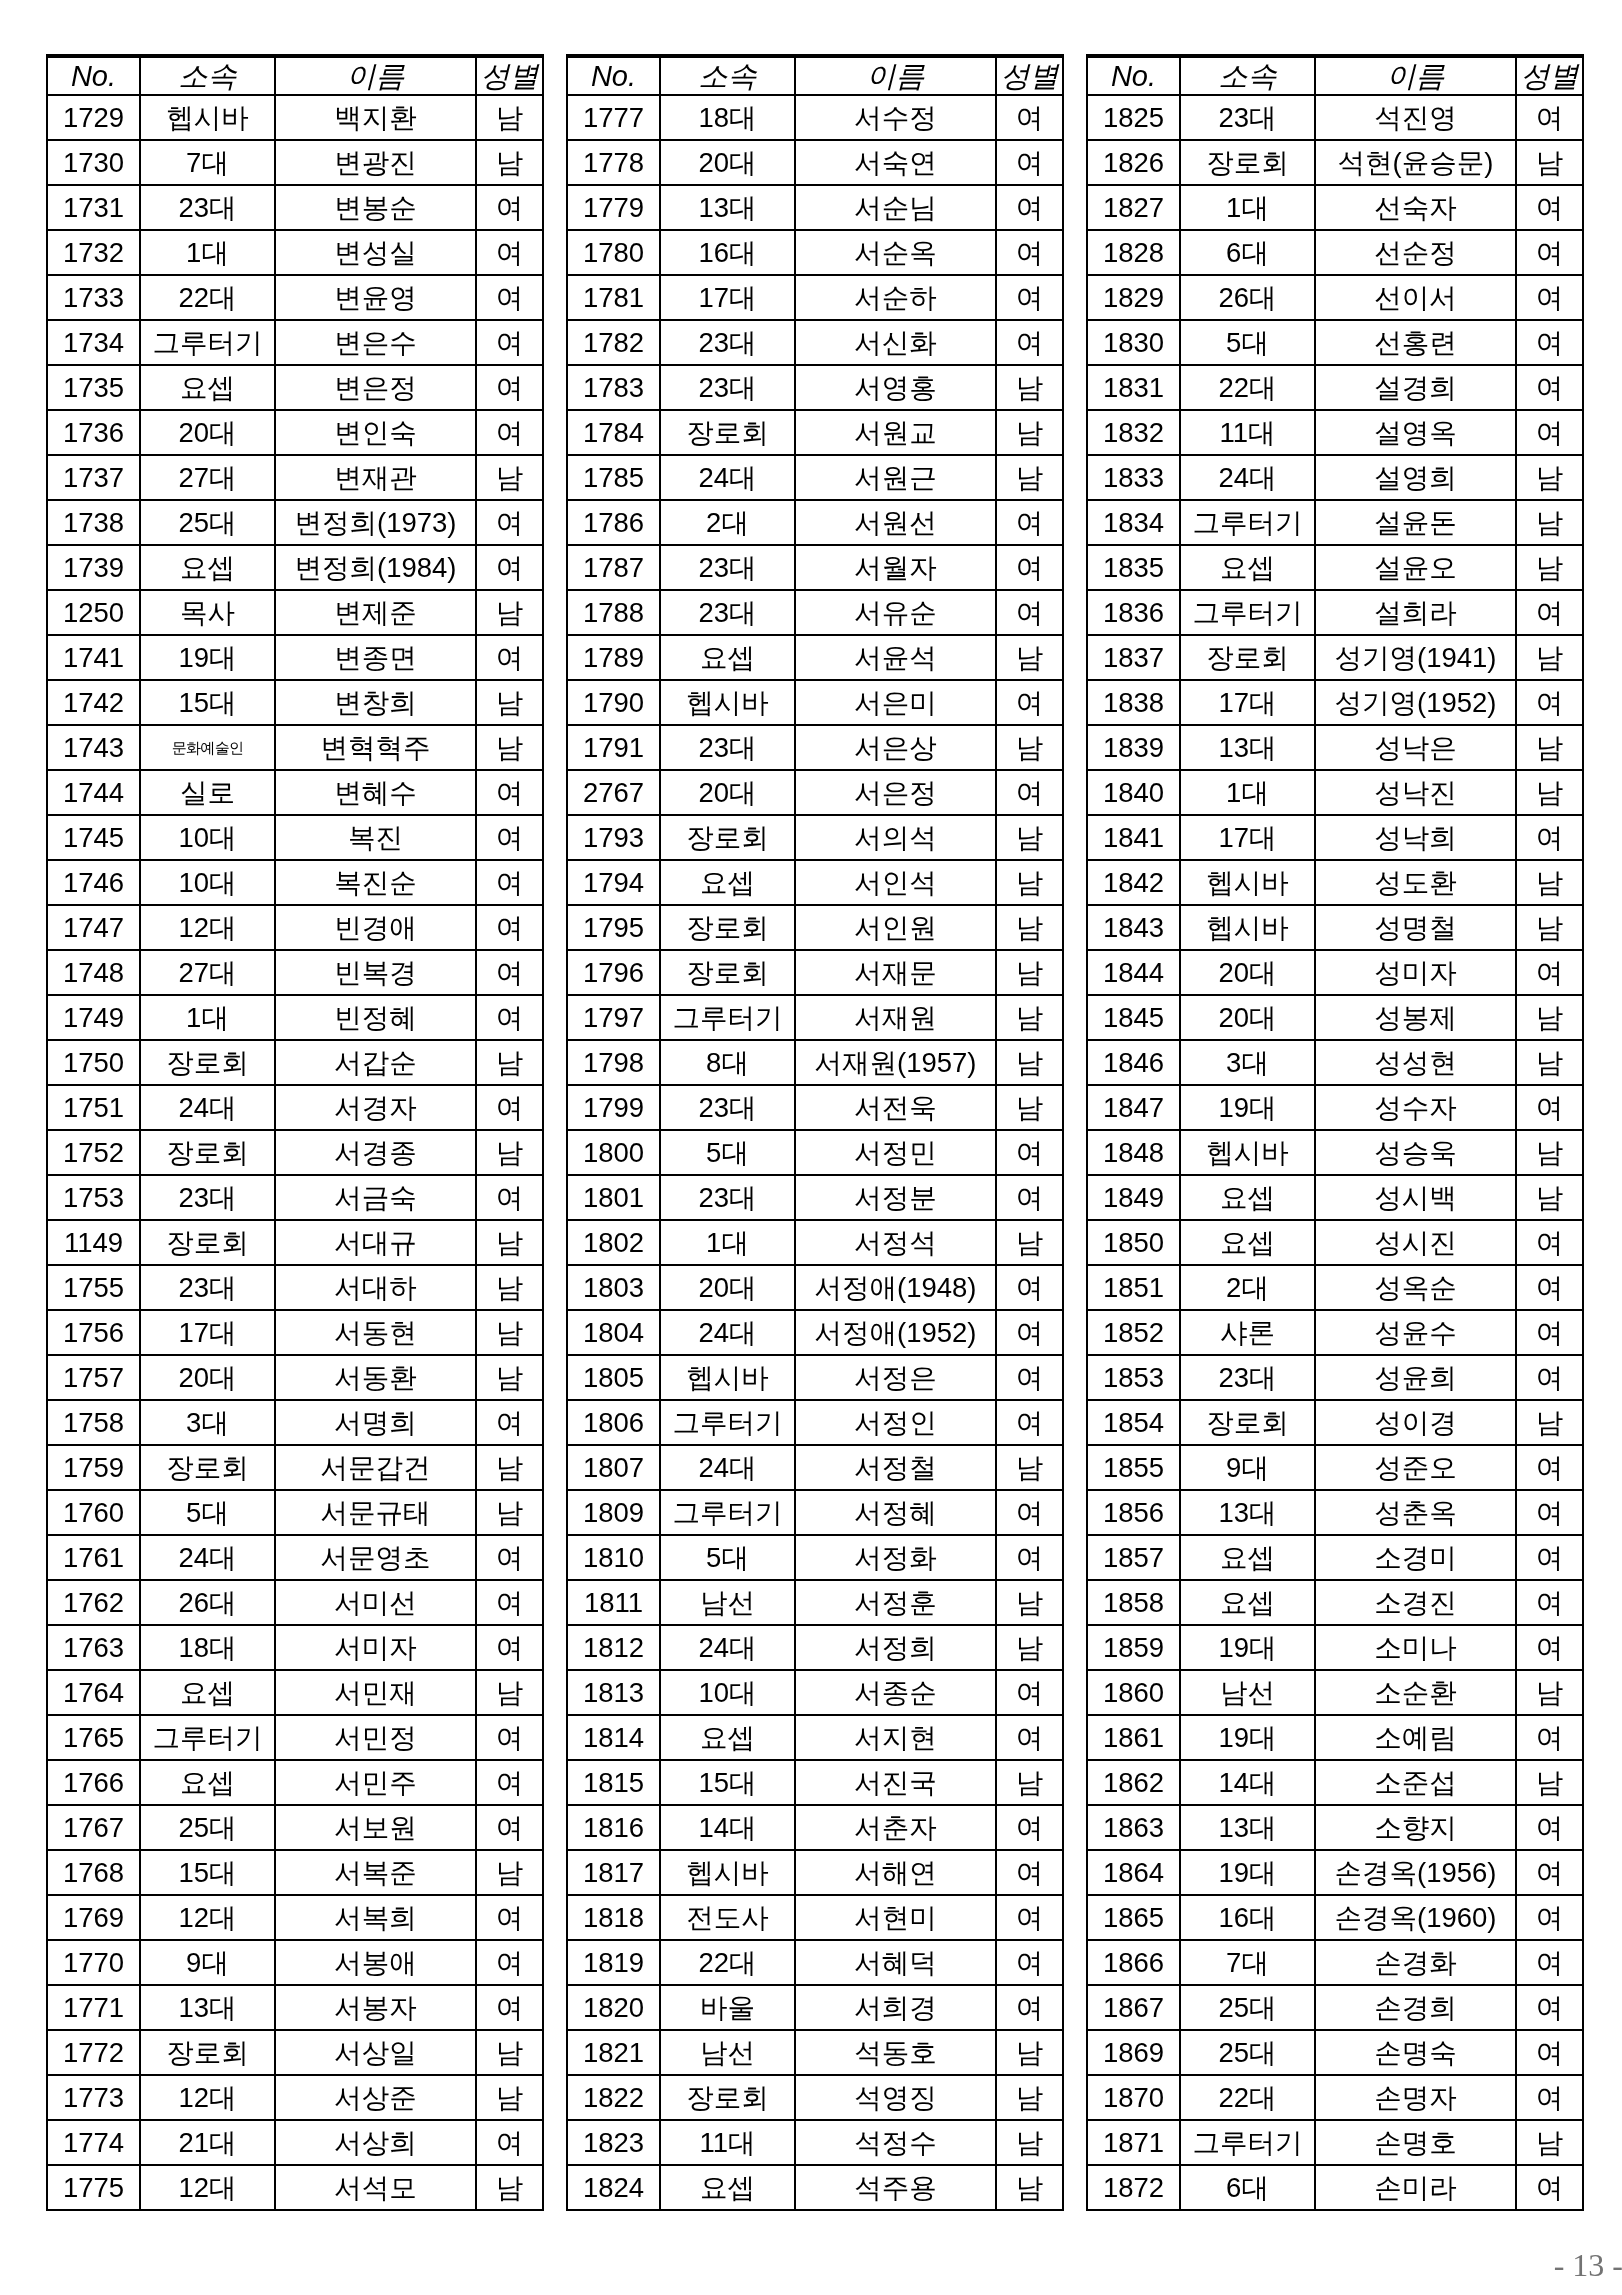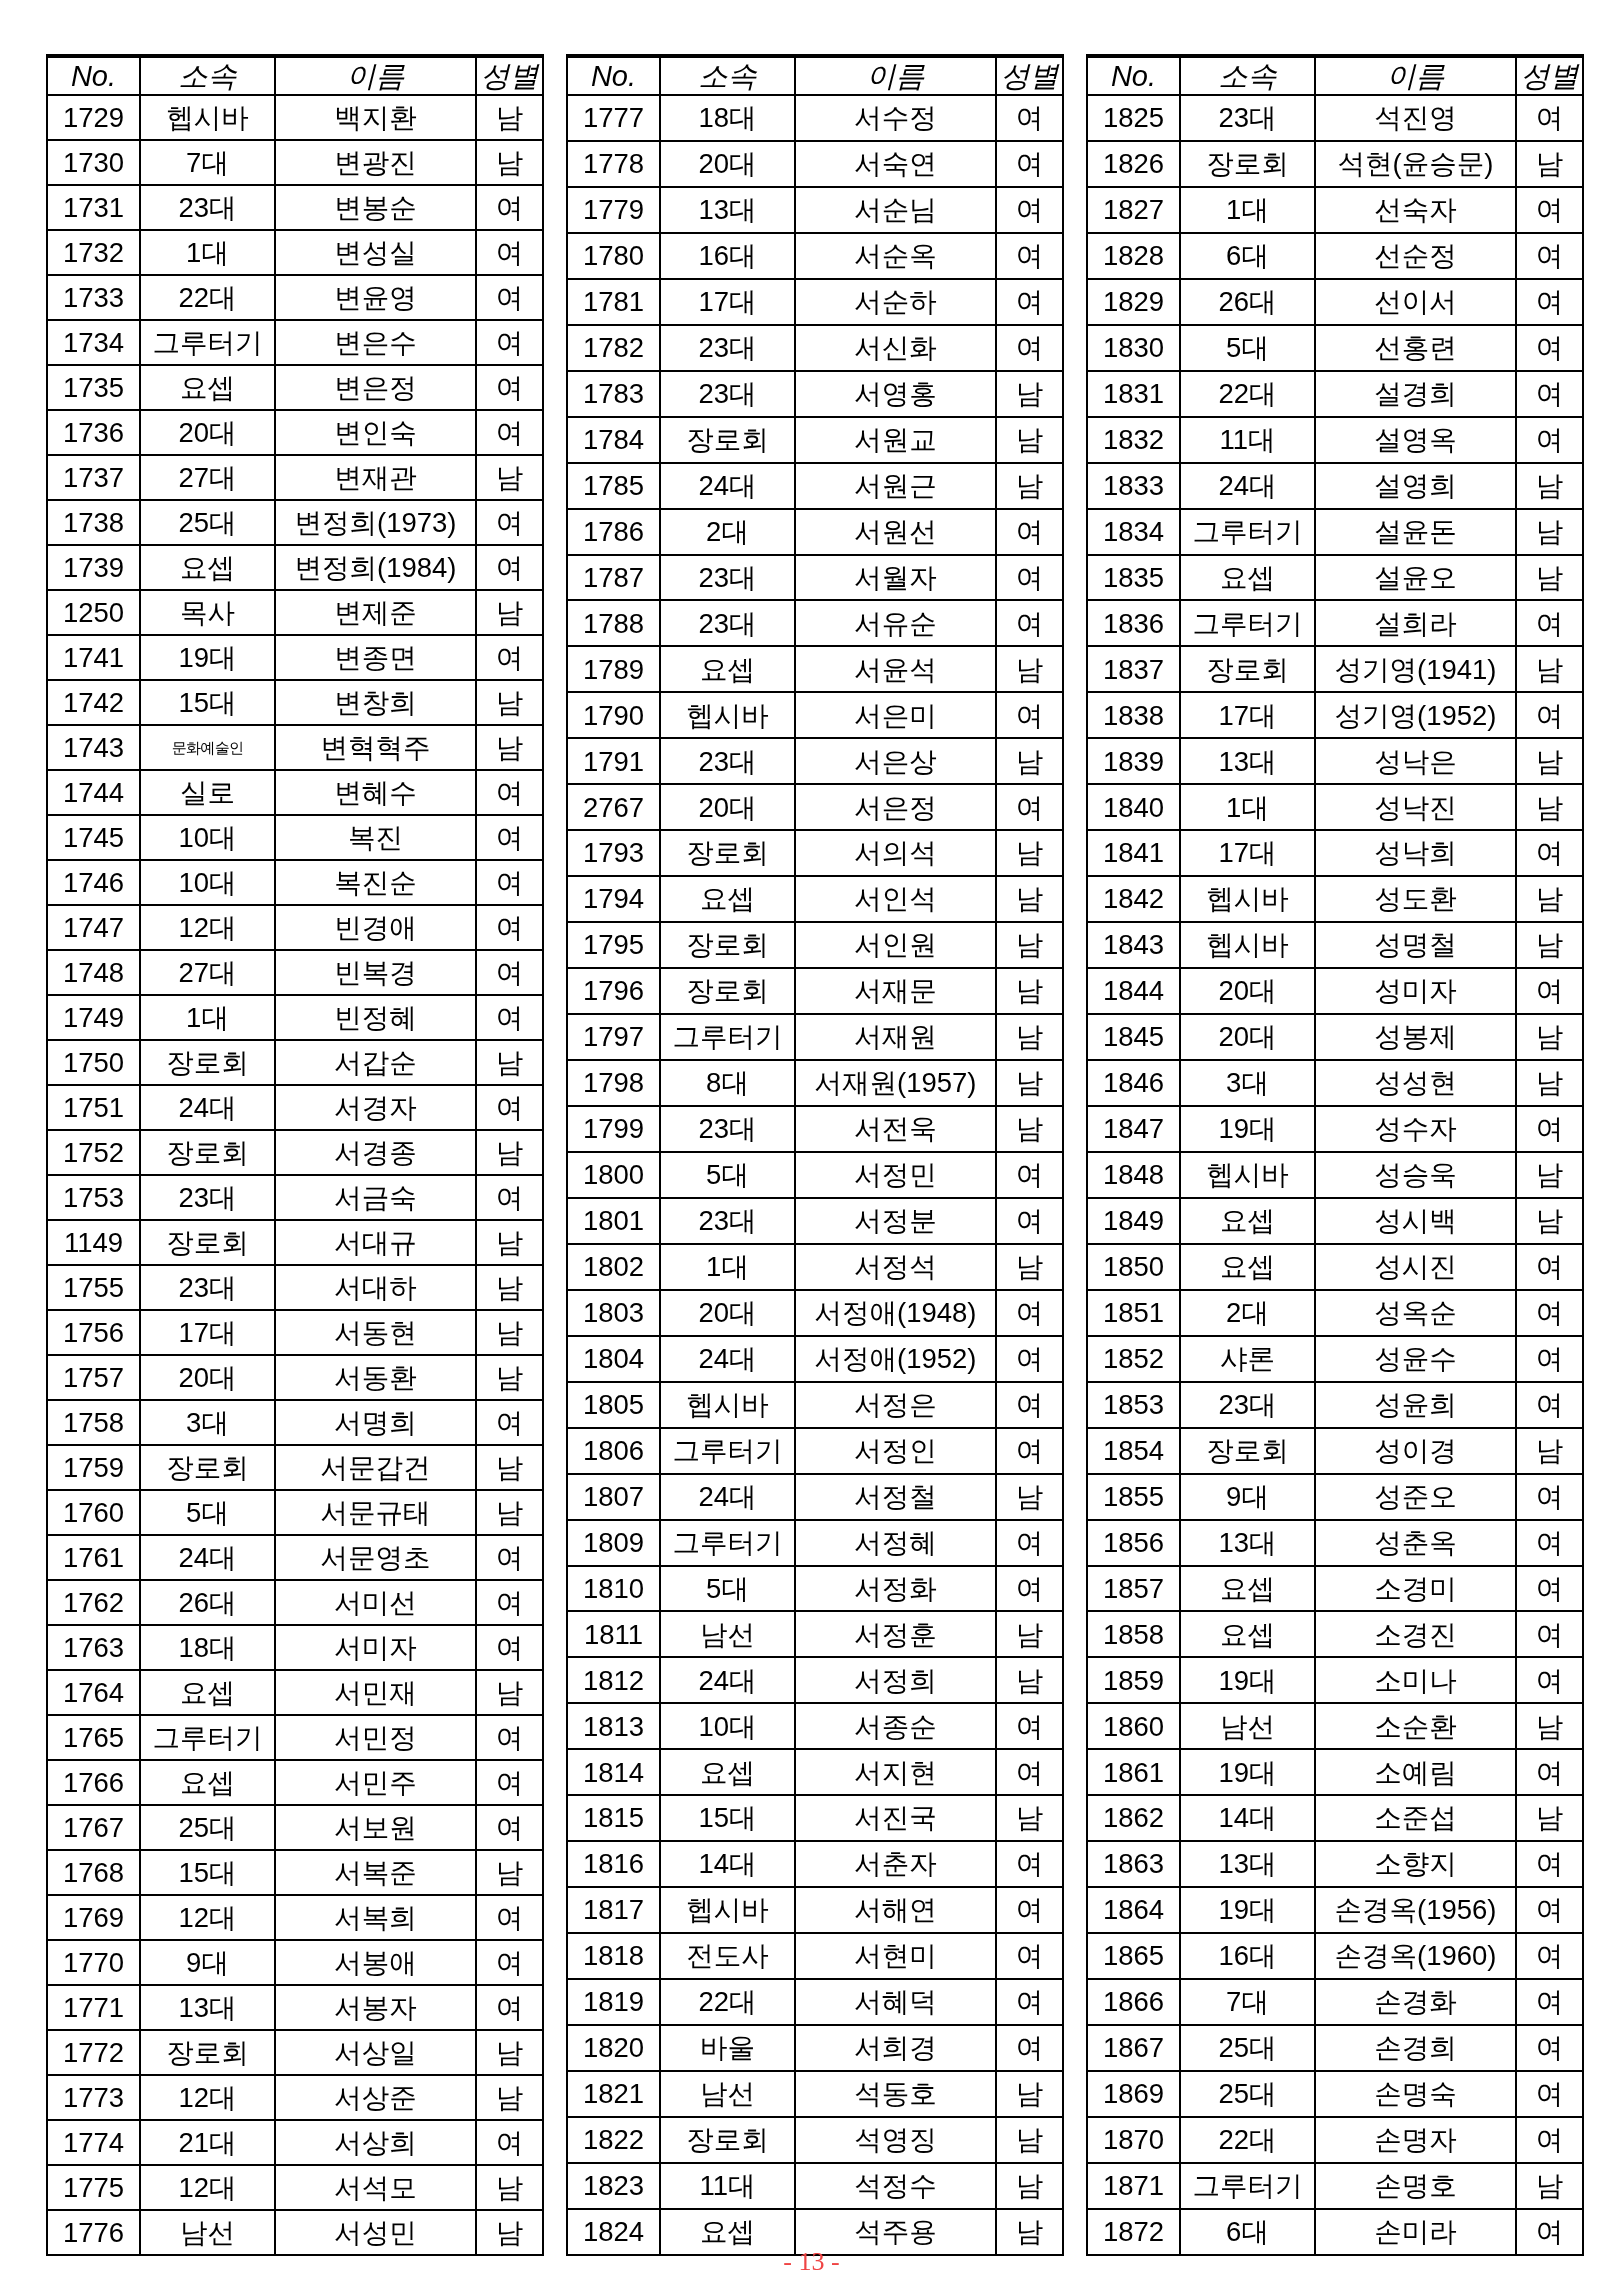--- a/index.html
+++ b/index.html
@@ -51,24 +51,24 @@
   table.roster tbody tr{height:45px;}
   table.roster td.small{
     font-size:15px;
     letter-spacing:-0.7px;
   }
   .page-footer{
     position:absolute;
     left:0;
     width:100%;
     top:2247px;
-    text-align:center;
+    text-align:right;
     font-family:"Liberation Serif", serif;
-    font-size:26px;
-    color:#ef4444;
+    font-size:32px;
+    color:#737373;
   }
 </style>
 </head>
 <body>
 
 <div class="page">
   <div class="tables-wrap">
 
     <table class="roster">
       <colgroup>
@@ -361,26 +361,20 @@
             <td>21대</td>
             <td>서상희</td>
             <td>여</td>
           </tr>
           <tr>
             <td>1775</td>
             <td>12대</td>
             <td>서석모</td>
             <td>남</td>
           </tr>
-          <tr>
-            <td>1776</td>
-            <td>남선</td>
-            <td>서성민</td>
-            <td>남</td>
-          </tr>
         </tbody>
     </table>
 
     <table class="roster">
       <colgroup>
           <col class="c-no">
           <col class="c-aff">
           <col class="c-name">
           <col class="c-gender">
         </colgroup>

